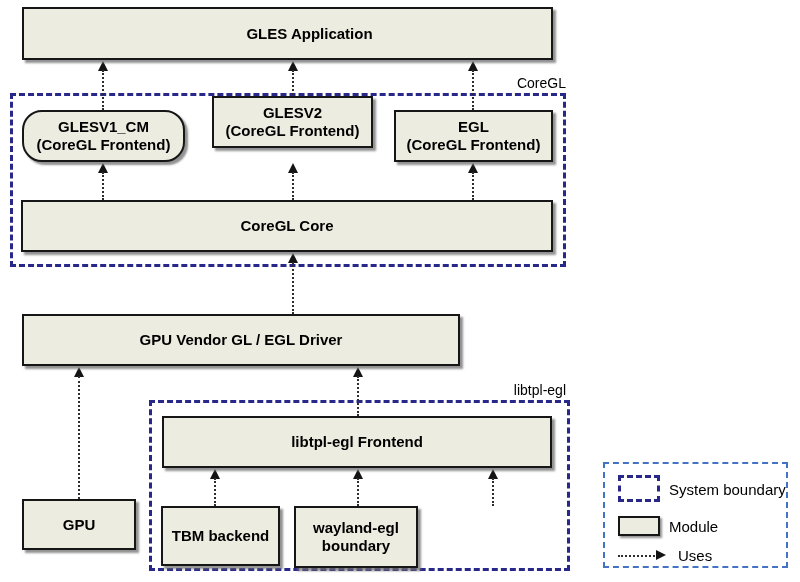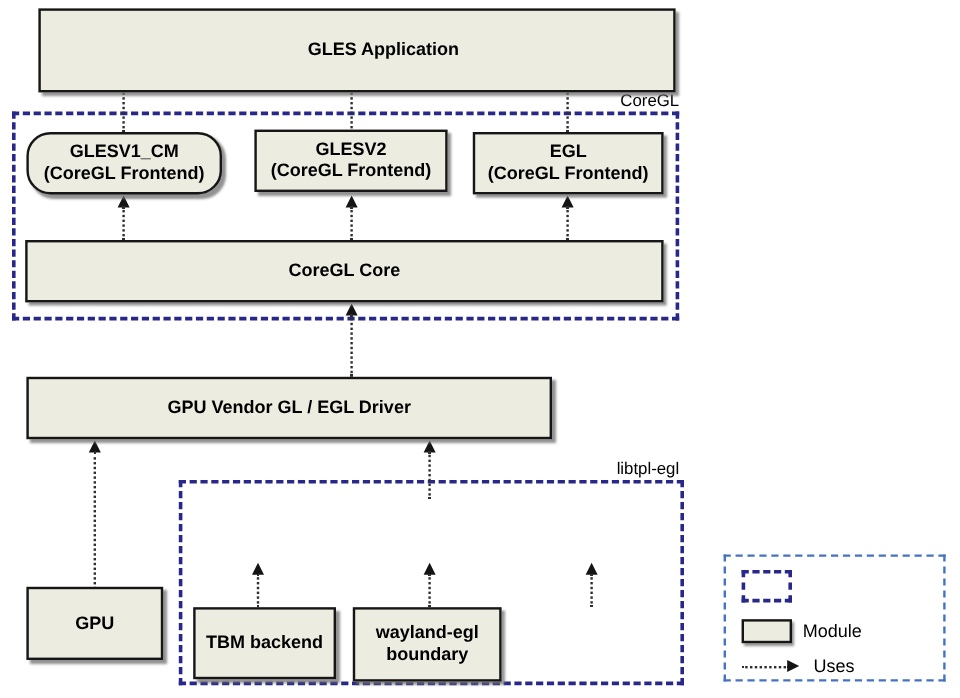--- a/index.html
+++ b/index.html
@@ -120,64 +120,68 @@
     </div>
   <div class="arrow-up" style="left:353px;top:469px;height:37px;">
       <div class="head"></div>
       <div class="shaft"></div>
     </div>
   <div class="arrow-up" style="left:488px;top:469px;height:37px;">
       <div class="head"></div>
       <div class="shaft"></div>
     </div>
 
-  <div class="module" style="left:32px;top:7px;width:531px;height:70px;padding-left:44px;">
+  <div class="module" style="left:22px;top:7px;width:531px;height:53px;padding-left:44px;">
     <span class="lbl">GLES Application</span>
   </div>
 
   <div class="module" style="left:22px;top:110px;width:163px;height:52px;border-radius:20px;">
     <span class="lbl">GLESV1_CM</span>
     <span class="lbl">(CoreGL Frontend)</span>
   </div>
 
-  <div class="module" style="left:212px;top:108px;width:161px;height:52px;">
+  <div class="module" style="left:212px;top:96px;width:161px;height:52px;">
     <span class="lbl">GLESV2</span>
     <span class="lbl">(CoreGL Frontend)</span>
   </div>
 
   <div class="module" style="left:394px;top:110px;width:159px;height:52px;">
     <span class="lbl">EGL</span>
     <span class="lbl">(CoreGL Frontend)</span>
   </div>
 
   <div class="module" style="left:21px;top:200px;width:532px;height:52px;">
     <span class="lbl">CoreGL Core</span>
   </div>
 
   <div class="module" style="left:22px;top:314px;width:438px;height:52px;">
     <span class="lbl">GPU Vendor GL / EGL Driver</span>
   </div>
 
+  <div class="module" style="left:162px;top:416px;width:390px;height:52px;">
+    <span class="lbl">libtpl-egl Frontend</span>
+  </div>
 
-  <div class="module" style="left:22px;top:489px;width:114px;height:61px;">
+  <div class="module" style="left:22px;top:499px;width:114px;height:51px;">
     <span class="lbl">GPU</span>
   </div>
 
   <div class="module" style="left:161px;top:506px;width:119px;height:60px;">
     <span class="lbl">TBM backend</span>
   </div>
 
   <div class="module" style="left:294px;top:506px;width:124px;height:62px;">
     <span class="lbl">wayland-egl</span>
     <span class="lbl">boundary</span>
   </div>
 
 
   <div class="legend">
     <div class="sw-boundary"></div>
+    <span class="lg-label" style="left:64px;top:17px;">System boundary</span>
 
     <div class="sw-module"></div>
     <span class="lg-label" style="left:64px;top:54px;">Module</span>
 
     <div class="arrow-right">
       <div class="shaft"></div>
       <div class="head"></div>
     </div>
     <span class="lg-label" style="left:73px;top:83px;">Uses</span>
   </div>

